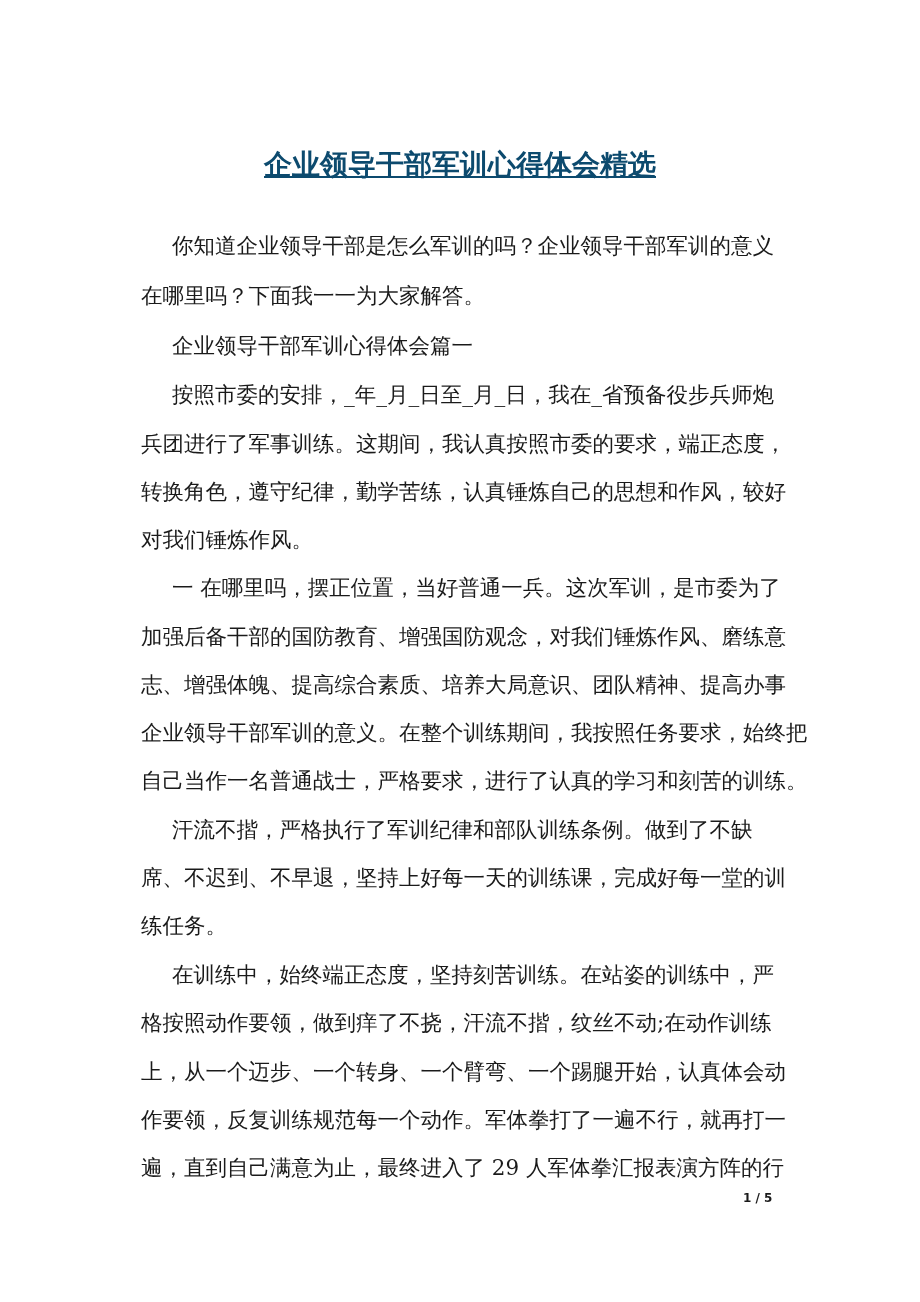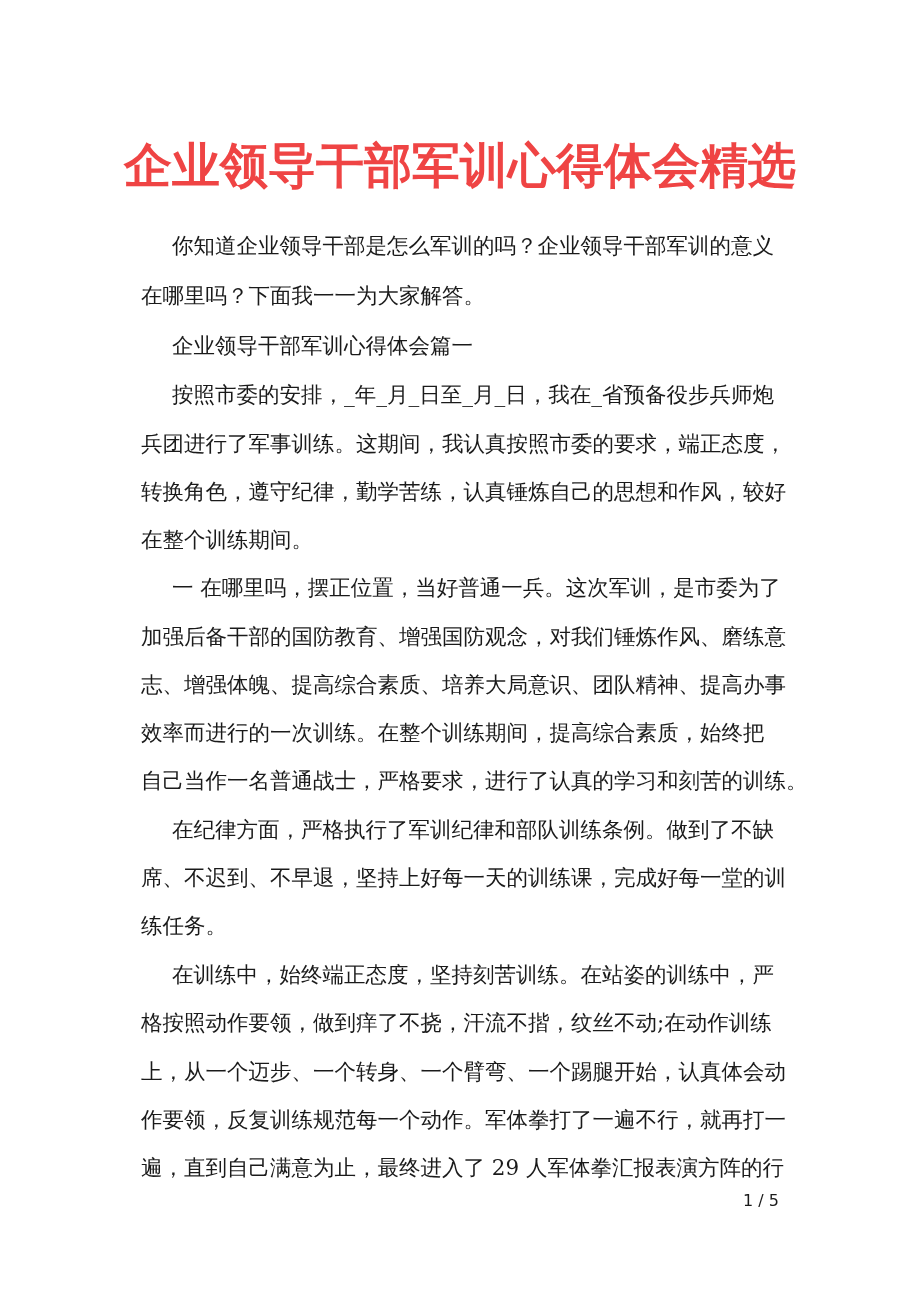--- a/index.html
+++ b/index.html
@@ -1,46 +1,46 @@
 <!DOCTYPE html>
 <html><head>
 <meta charset="utf-8">
 <style>
   html, body { margin: 0; padding: 0; background: #ffffff; }
   body { width: 920px; height: 1302px; position: relative; overflow: hidden;
          font-family: "DejaVu Serif", "Liberation Serif", serif; color: #1a1a1a; }
   .page { position: absolute; left: 0; top: 0; width: 920px; height: 1302px; }
   .title { position: absolute; left: 0; right: 0; top: 140px; text-align: center;
-           font-size: 48px; line-height: 50px; color: #ef4444; font-weight: bold;
-           letter-spacing: 0px; }
+           font-size: 28px; line-height: 50px; color: #0c4a6e; font-weight: bold;
+           letter-spacing: 0px; text-decoration: underline; }
   .line { position: absolute; left: 141px; width: 640px; font-size: 21.5px;
           line-height: 30px; white-space: nowrap; overflow: visible; }
   .indent { left: 172px; }
-  .page-num { position: absolute; left: 743px; top: 1191px; font-size: 16px;
-              font-weight: normal; font-family: "DejaVu Sans", "Liberation Sans", sans-serif; }
+  .page-num { position: absolute; left: 743px; top: 1191px; font-size: 12px;
+              font-weight: bold; font-family: "DejaVu Sans", "Liberation Sans", sans-serif; }
 </style>
 </head>
 <body>
 
 <div class="page">
   <div class="title">企业领导干部军训心得体会精选</div>
 
   <div class="line indent" style="top:231px">你知道企业领导干部是怎么军训的吗？企业领导干部军训的意义</div>
   <div class="line" style="top:281px">在哪里吗？下面我一一为大家解答。</div>
   <div class="line indent" style="top:331px">企业领导干部军训心得体会篇一</div>
   <div class="line indent" style="top:380px">按照市委的安排，_年_月_日至_月_日，我在_省预备役步兵师炮</div>
   <div class="line" style="top:429px">兵团进行了军事训练。这期间，我认真按照市委的要求，端正态度，</div>
   <div class="line" style="top:477px">转换角色，遵守纪律，勤学苦练，认真锤炼自己的思想和作风，较好</div>
-  <div class="line" style="top:525px">在整个训练期间。</div>
+  <div class="line" style="top:525px">对我们锤炼作风。</div>
   <div class="line indent" style="top:573px">一 在哪里吗，摆正位置，当好普通一兵。这次军训，是市委为了</div>
   <div class="line" style="top:622px">加强后备干部的国防教育、增强国防观念，对我们锤炼作风、磨练意</div>
   <div class="line" style="top:670px">志、增强体魄、提高综合素质、培养大局意识、团队精神、提高办事</div>
-  <div class="line" style="top:718px">效率而进行的一次训练。在整个训练期间，提高综合素质，始终把</div>
+  <div class="line" style="top:718px">企业领导干部军训的意义。在整个训练期间，我按照任务要求，始终把</div>
   <div class="line" style="top:766px">自己当作一名普通战士，严格要求，进行了认真的学习和刻苦的训练。</div>
-  <div class="line indent" style="top:815px">在纪律方面，严格执行了军训纪律和部队训练条例。做到了不缺</div>
+  <div class="line indent" style="top:815px">汗流不揩，严格执行了军训纪律和部队训练条例。做到了不缺</div>
   <div class="line" style="top:911px">练任务。</div>
   <div class="line" style="top:863px">席、不迟到、不早退，坚持上好每一天的训练课，完成好每一堂的训</div>
   <div class="line indent" style="top:960px">在训练中，始终端正态度，坚持刻苦训练。在站姿的训练中，严</div>
   <div class="line" style="top:1008px">格按照动作要领，做到痒了不挠，汗流不揩，纹丝不动;在动作训练</div>
   <div class="line" style="top:1057px">上，从一个迈步、一个转身、一个臂弯、一个踢腿开始，认真体会动</div>
   <div class="line" style="top:1105px">作要领，反复训练规范每一个动作。军体拳打了一遍不行，就再打一</div>
   <div class="line" style="top:1153px">遍，直到自己满意为止，最终进入了 29 人军体拳汇报表演方阵的行</div>
 
   <div class="page-num">1 / 5</div>
 </div>

